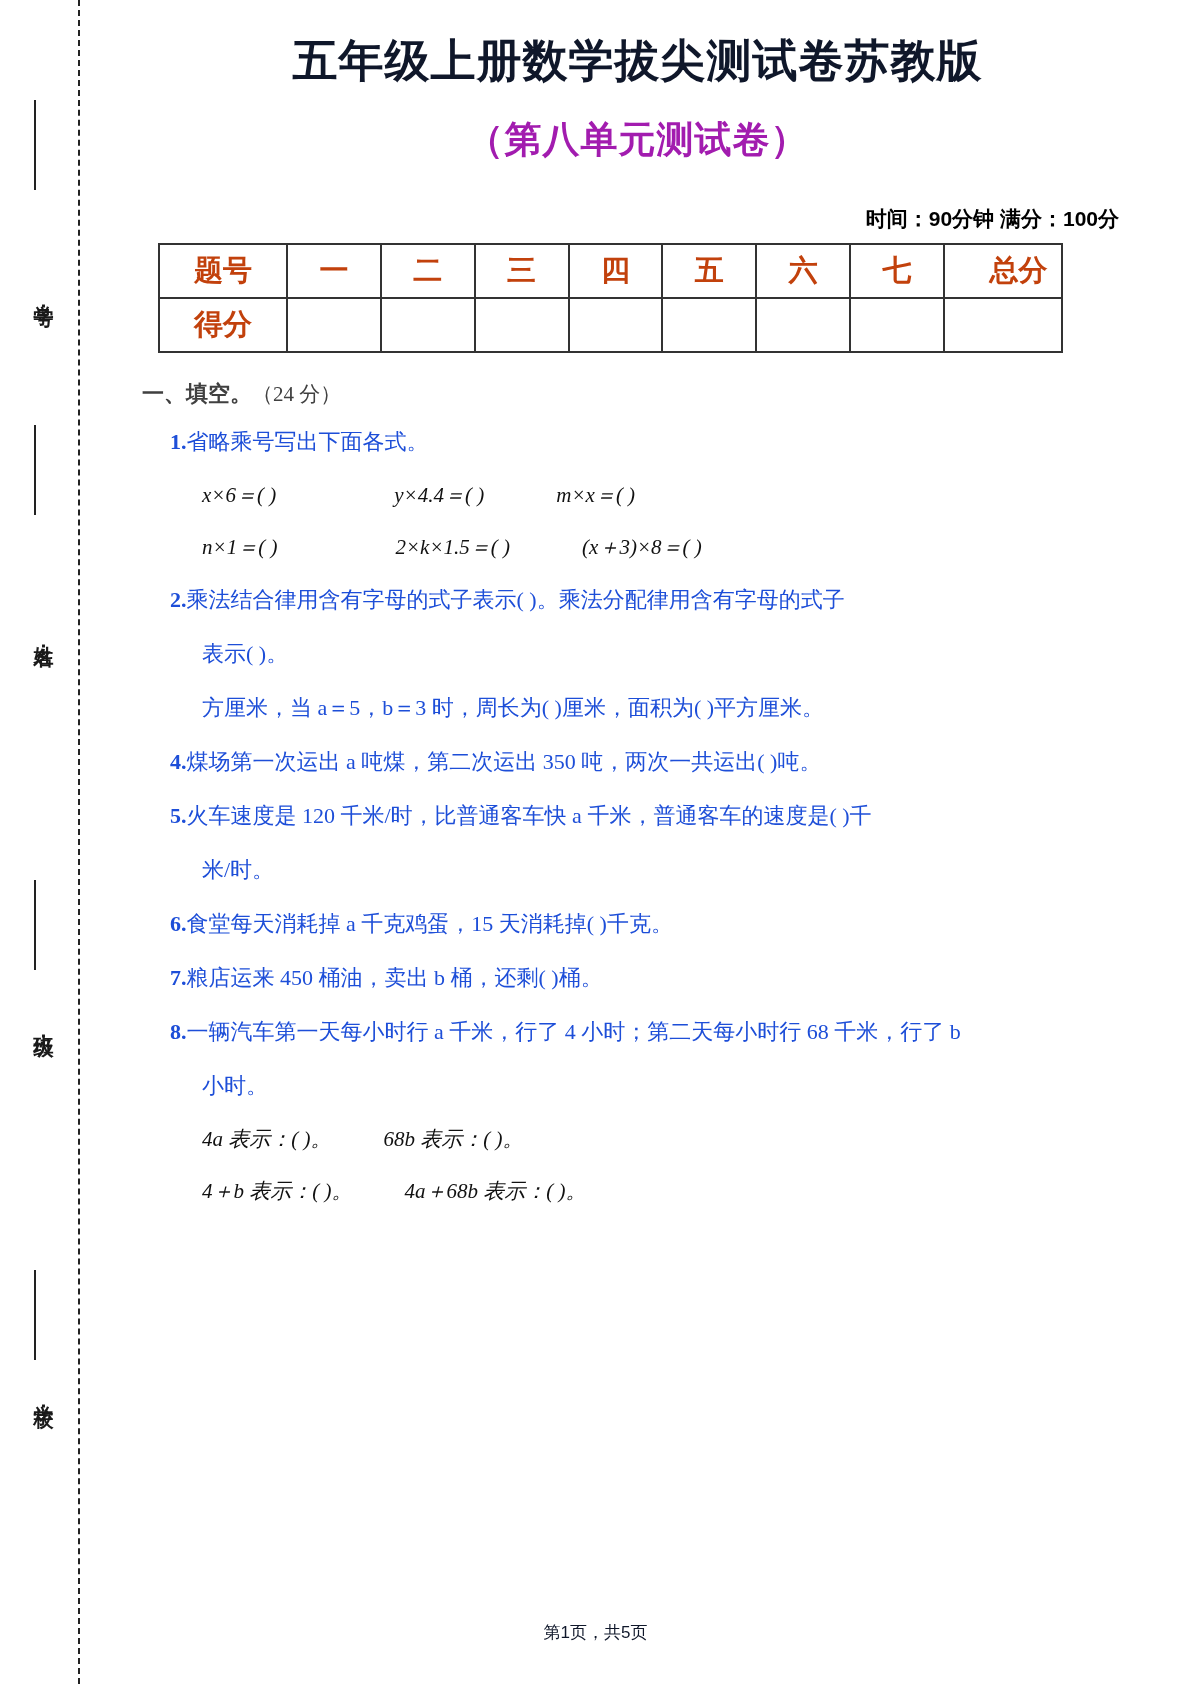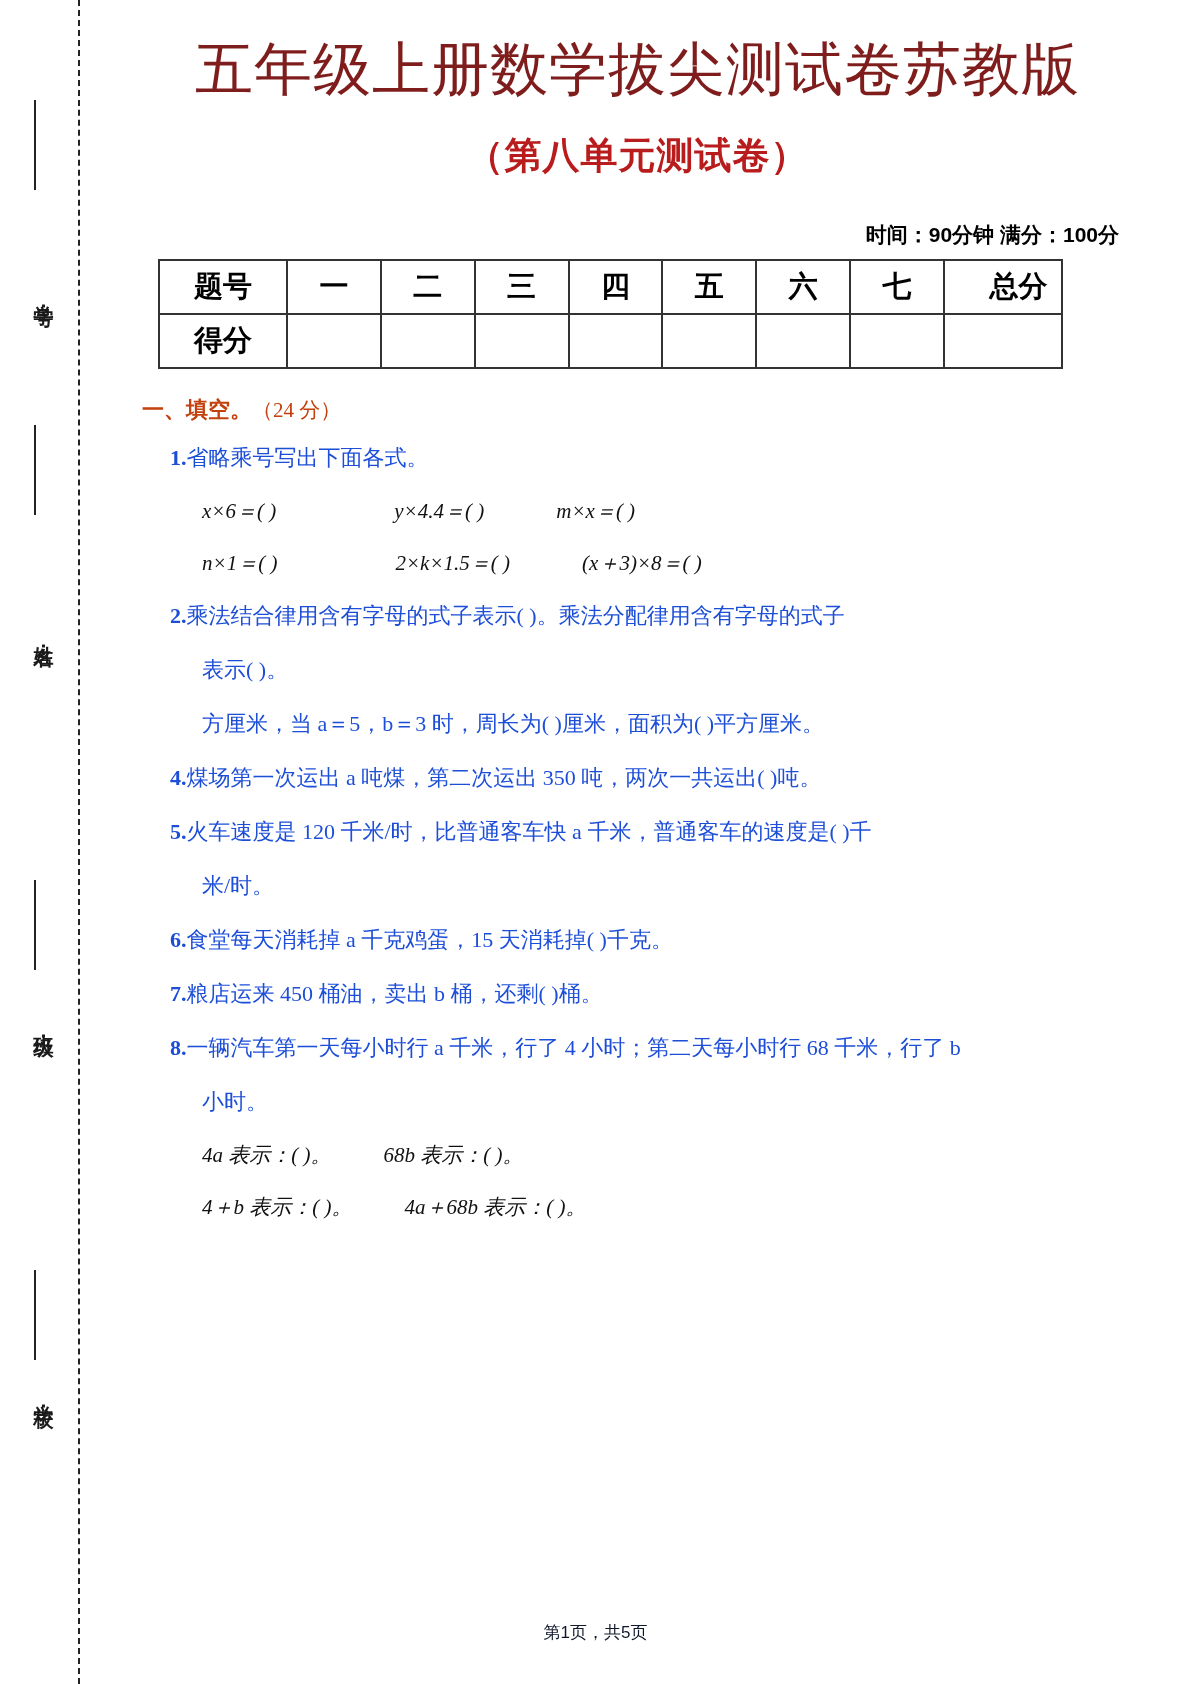--- a/index.html
+++ b/index.html
@@ -55,34 +55,34 @@
     left: 118px; top: 0;
     width: 1073px;
     height: 1684px;
     padding: 0 52px 0 18px;
   }
 
   .title {
     margin: 34px 0 0 0;
     text-align: center;
     font-family: "Liberation Sans", "DejaVu Sans", sans-serif;
-    font-size: 58px;
-    font-weight: 400;
+    font-size: 45px;
+    font-weight: 700;
     letter-spacing: 1px;
     line-height: 1.22;
-    color: #7f1d1d;
+    color: #0f172a;
   }
   .subtitle {
     margin: 26px 0 0 0;
     text-align: center;
     font-family: Liberation Serif, serif;
     font-size: 37px;
     font-weight: 700;
     letter-spacing: 1px;
-    color: #b91c1c;
+    color: #a21caf;
   }
 
   .examinfo {
     margin: 40px 20px 10px 0;
     text-align: right;
     font-family: "Liberation Sans", "DejaVu Sans", sans-serif;
     font-size: 21px;
     font-weight: 700;
     color: #000;
   }
@@ -95,32 +95,32 @@
     table-layout: fixed;
   }
   .score-table td {
     border: 2px solid #333;
     height: 54px;
     text-align: center;
     vertical-align: middle;
     font-family: "Liberation Sans", "DejaVu Sans", sans-serif;
     font-size: 29px;
     font-weight: 700;
-    color: #000000;
+    color: #c2410c;
   }
   .score-table td.lead { width: 128px; }
   .score-table td.total { width: 118px; padding-left: 32px; }
 
   
   .section-head {
     margin: 26px 0 6px 6px;
     font-family: "Liberation Sans", "DejaVu Sans", sans-serif;
     font-size: 22px;
     font-weight: 700;
-    color: #c2410c;
+    color: #404040;
   }
   .section-head .pts {
     font-family: "Liberation Serif", "DejaVu Serif", serif;
     font-weight: 400;
     font-size: 21px;
   }
 
   .q {
     margin: 0 0 0 34px;
     font-size: 22px;

